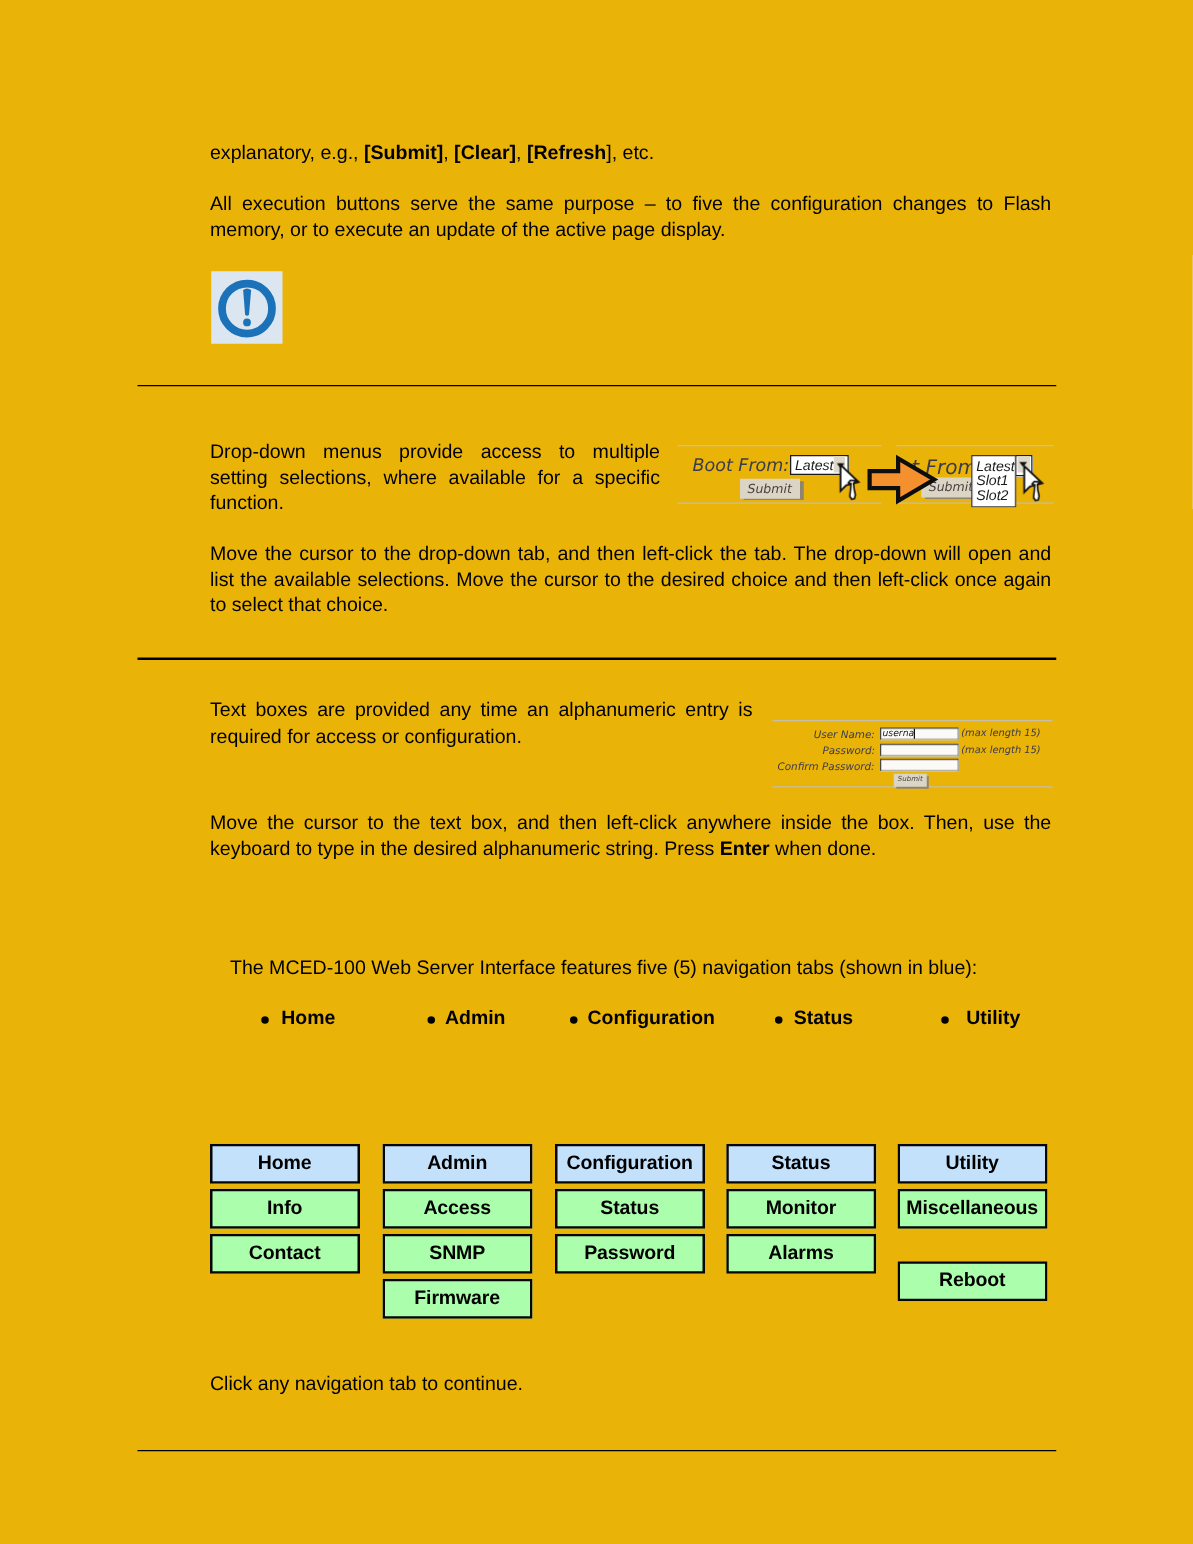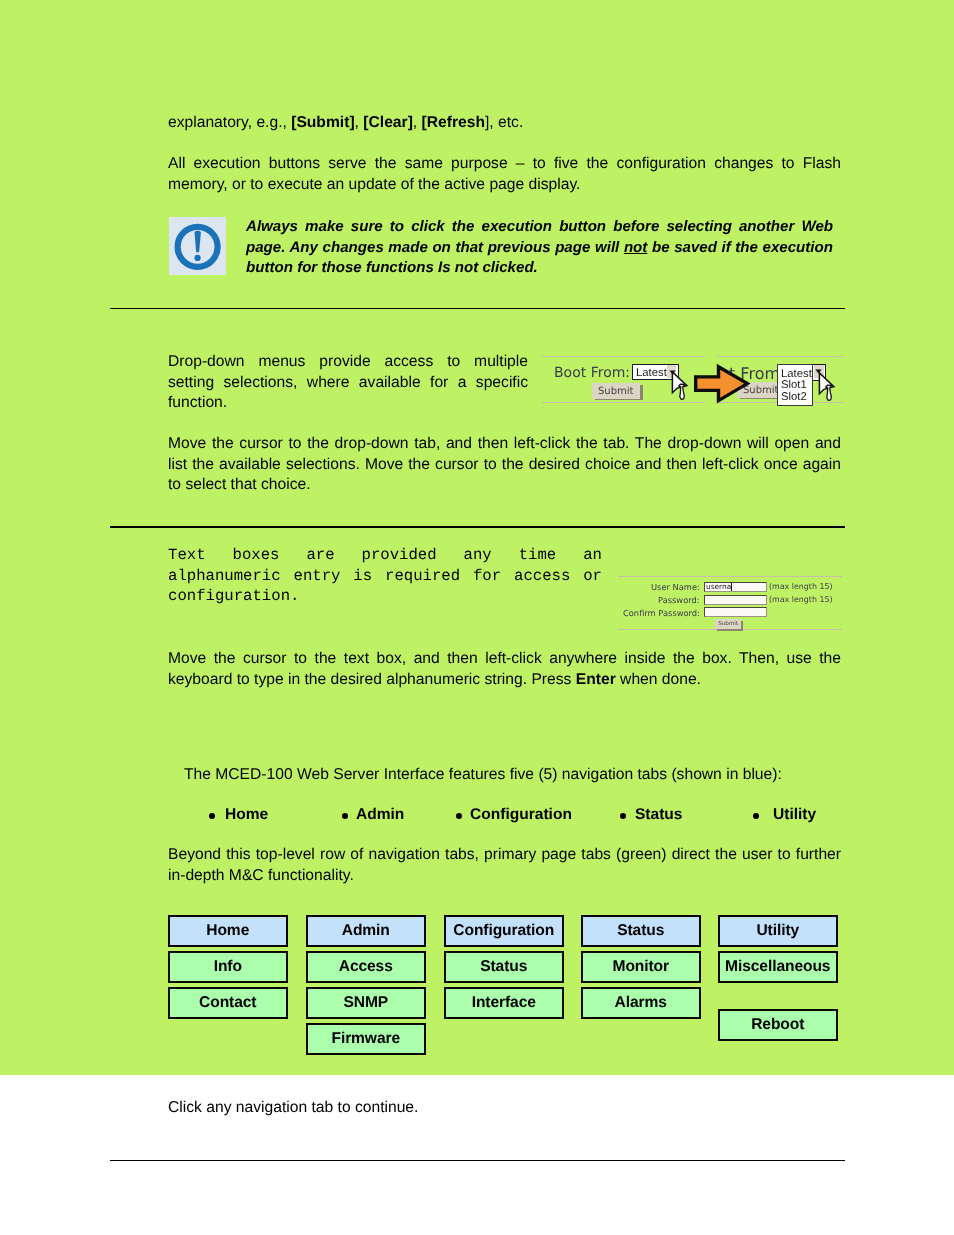--- a/index.html
+++ b/index.html
@@ -1,20 +1,20 @@
 <!DOCTYPE html>
 <html><head>
 <meta charset="utf-8">
 <title>MCED-100 Web Server Interface</title>
 <style>
   html,body{margin:0;padding:0;}
   body{width:954px;height:1235px;background:#ffffff;
        font-family:"Liberation Sans",sans-serif;color:#000;overflow:hidden;
        -webkit-font-smoothing:antialiased;text-rendering:geometricPrecision;}
-  .page{position:relative;width:954px;height:1075px;background:#bef264;}
+  .page{position:relative;width:954px;height:1235px;background:#eab308;}
 
   .para{position:absolute;font-size:15.65px;line-height:20.7px;color:#000;
         text-align:justify;text-justify:inter-word;}
   .para.nojust{text-align:left;}
   .para b{font-weight:bold;}
 
   .hr{position:absolute;left:110px;width:735px;height:1.4px;background:#000;}
 
   
   .note-icon{position:absolute;background:#dce6f1;}
@@ -31,21 +31,21 @@
   .grid{position:absolute;}
   .tabbtn{position:absolute;border:2.4px solid #050505;box-sizing:border-box;
           font-size:15.6px;font-weight:bold;color:#000;
           display:flex;align-items:center;justify-content:center;
           letter-spacing:-0.1px;}
   .tabbtn.nav{background:#c3e1fb;}
   .tabbtn.page{background:#abfeab;}
 
   .para,.note-text,.bitem,.tabbtn,.ff,.submitbtn,.listbox>div,.fig div{will-change:transform;transform:translateZ(0);}
   
-  .fig{position:absolute;}
+  .fig{position:absolute;font-style:italic;}
   .fig-line{position:absolute;height:1.3px;background:#c6bfab;}
   .ff{position:absolute;font-family:"DejaVu Sans",sans-serif;color:#3b3b4d;white-space:nowrap;}
   .selbox{position:absolute;box-sizing:border-box;border:1.4px solid #1a1a1a;background:#fff;}
   .selbtn{position:absolute;background:#ded9ca;}
   .submitbtn{position:absolute;box-sizing:border-box;background:#dbd5c5;
              font-family:"DejaVu Sans",sans-serif;color:#4a3f3f;
              display:flex;align-items:center;justify-content:center;}
   .submitshadow{position:absolute;background:#8f8470;}
   .listbox{position:absolute;box-sizing:border-box;border:1.2px solid #3a3a3a;background:#fff;}
   .opt{font-family:"Liberation Sans",sans-serif;font-size:11.3px;line-height:9.5px;color:#1a1a1a;}
@@ -61,21 +61,20 @@
 
   <div class="para" style="left:168px;top:154px;width:673px;">All execution buttons serve the same purpose – to five the configuration changes to Flash memory, or to execute an update of the active page display.</div>
 
   <div class="note-icon" style="left:168.8px;top:216.8px;width:57px;height:58px;">
     <svg width="57" height="58" viewBox="0 0 57 58">
       <circle cx="28.6" cy="29.8" r="20.0" fill="none" stroke="#1b72b8" stroke-width="6.2"></circle>
       <path d="M25.5 15.0 q3.2 -2.5 6.4 0 l-1.7 19.8 q-1.5 1.5 -3.1 0 z" fill="#1b72b8"></path>
       <circle cx="28.6" cy="40.9" r="3.1" fill="#1b72b8"></circle>
     </svg>
   </div>
-  <div class="note-text" style="left:246px;top:217px;width:587px;line-height:20.6px;"><span>Always make sure to click the execution button before selecting another Web page. Any changes made on that previous page will </span><u>not</u><span> be saved if the execution button for those functions Is not clicked.</span></div>
 
   <div class="hr" style="top:307.8px;"></div>
 
   <div class="para" style="left:168px;top:352px;width:360px;">Drop-down menus provide access to multiple setting selections, where available for a specific function.</div>
   <div class="para" style="left:168px;top:434px;width:673px;">Move the cursor to the drop-down tab, and then left-click the tab. The drop-down will open and list the available selections. Move the cursor to the desired choice and then left-click once again to select that choice.</div>
 
   <div class="fig" id="figdrop" style="left:0;top:0;width:954px;height:1235px;">
     <div class="fig-line" style="left:541.8px;top:355.5px;width:162.5px;"></div>
     <div class="fig-line" style="left:541.8px;top:402.2px;width:162.5px;"></div>
     <div class="ff" style="left:554px;top:364.5px;font-size:14px;">Boot From:</div>
@@ -115,21 +114,21 @@
       <path d="M7.6 15.2 L9.4 13.2 L14.0 13.5 L11.8 15.7 L12.3 20.4 L13.3 24.8 L12.6 27.9 L10.3 28.4 L8.8 26.0 L9.4 21.0 L9.8 15.8 Z" fill="#ffffff" stroke="#111111" stroke-width="1.3" stroke-linejoin="round" stroke-linecap="round"></path>
     </svg>
     <svg style="position:absolute;left:817.5px;top:371.5px;" width="22" height="33" viewBox="0 0 22 33">
       <path d="M1.4 0.9 L1.4 21.8 L5.9 17.3 L15.9 14.6 Z" fill="#ffffff" stroke="#111111" stroke-width="1.5" stroke-linejoin="miter" stroke-linecap="round"></path>
       <path d="M7.6 15.2 L9.4 13.2 L14.0 13.5 L11.8 15.7 L12.3 20.4 L13.3 24.8 L12.6 27.9 L10.3 28.4 L8.8 26.0 L9.4 21.0 L9.8 15.8 Z" fill="#ffffff" stroke="#111111" stroke-width="1.3" stroke-linejoin="round" stroke-linecap="round"></path>
     </svg>
   </div>
 
   <div class="hr" style="top:526.2px;"></div>
 
-  <div class="para" style="left:168px;top:545px;width:434px;font-family:Liberation Mono, monospace;">Text boxes are provided any time an alphanumeric entry is required for access or configuration.</div>
+  <div class="para" style="left:168px;top:559px;width:434px;">Text boxes are provided any time an alphanumeric entry is required for access or configuration.</div>
   <div class="para" style="left:168px;top:649px;width:673px;"><span>Move the cursor to the text box, and then left-click anywhere inside the box. Then, use the keyboard to type in the desired alphanumeric string. Press </span><b>Enter</b><span> when done.</span></div>
 
   <div class="fig" id="figtext" style="left:0;top:0;width:954px;height:1235px;">
     <div class="fig-line" style="left:617.8px;top:575.6px;width:223.5px;"></div>
     <div class="fig-line" style="left:617.8px;top:629.3px;width:223.5px;"></div>
     <div class="submitshadow" style="left:717.4px;top:621.4px;width:26.4px;height:10px;"></div>
     <div class="submitbtn" style="left:715.4px;top:619.4px;width:26.4px;height:10px;font-size:5.6px;">Submit</div>
   <div class="ff" style="right: 254px; top: 582.1px; font-size: 8.3px; text-align: right; position: absolute;">User Name:</div>
       <div class="tbox" style="left: 703.5px; top: 581.8px; width: 63px; height: 9.6px;"></div>
       <div class="ff" style="left: 706px; top: 582.4px; font-size: 7.4px; color: rgb(34, 34, 34);">userna</div>
@@ -150,33 +149,32 @@
       <div class="bdot" style="left: 341.5px; top: 813.2px;"></div>
       <div class="bitem" style="left: 355.5px; top: 806px;">Admin</div>
       <div class="bdot" style="left: 455.5px; top: 813.2px;"></div>
       <div class="bitem" style="left: 469.5px; top: 806px;">Configuration</div>
       <div class="bdot" style="left: 619.5px; top: 813.2px;"></div>
       <div class="bitem" style="left: 635px; top: 806px;">Status</div>
       <div class="bdot" style="left: 752.5px; top: 813.2px;"></div>
       <div class="bitem" style="left: 772.5px; top: 806px;">Utility</div>
     </div>
 
-  <div class="para" style="left:168px;top:845px;width:673px;">Beyond this top-level row of navigation tabs, primary page tabs (green) direct the user to further in-depth M&amp;C functionality.</div>
 
   <div class="grid" id="tabgrid" style="left:0;top:0;">
       <div class="tabbtn nav" style="left: 168px; top: 915px; width: 119.5px; height: 31.5px;">Home</div>
       <div class="tabbtn page" style="left: 168px; top: 951px; width: 119.5px; height: 31.5px;">Info</div>
       <div class="tabbtn page" style="left: 168px; top: 987px; width: 119.5px; height: 31.5px;">Contact</div>
       <div class="tabbtn nav" style="left: 306px; top: 915px; width: 119.5px; height: 31.5px;">Admin</div>
       <div class="tabbtn page" style="left: 306px; top: 951px; width: 119.5px; height: 31.5px;">Access</div>
       <div class="tabbtn page" style="left: 306px; top: 987px; width: 119.5px; height: 31.5px;">SNMP</div>
       <div class="tabbtn page" style="left: 306px; top: 1023px; width: 119.5px; height: 31.5px;">Firmware</div>
       <div class="tabbtn nav" style="left: 443.5px; top: 915px; width: 119.5px; height: 31.5px;">Configuration</div>
       <div class="tabbtn page" style="left: 443.5px; top: 951px; width: 119.5px; height: 31.5px;">Status</div>
-      <div class="tabbtn page" style="left: 443.5px; top: 987px; width: 119.5px; height: 31.5px;">Interface</div>
+      <div class="tabbtn page" style="left: 443.5px; top: 987px; width: 119.5px; height: 31.5px;">Password</div>
       <div class="tabbtn nav" style="left: 580.5px; top: 915px; width: 119.5px; height: 31.5px;">Status</div>
       <div class="tabbtn page" style="left: 580.5px; top: 951px; width: 119.5px; height: 31.5px;">Monitor</div>
       <div class="tabbtn page" style="left: 580.5px; top: 987px; width: 119.5px; height: 31.5px;">Alarms</div>
       <div class="tabbtn nav" style="left: 718px; top: 915px; width: 119.5px; height: 31.5px;">Utility</div>
       <div class="tabbtn page" style="left: 718px; top: 951px; width: 119.5px; height: 31.5px;">Miscellaneous</div>
       <div class="tabbtn page" style="left: 718px; top: 987px; width: 119.5px; height: 31.5px; margin-top: 22px;">Reboot</div>
     </div>
 
   <div class="para nojust" style="left:168px;top:1098px;width:690px;">Click any navigation tab to continue.</div>
 

